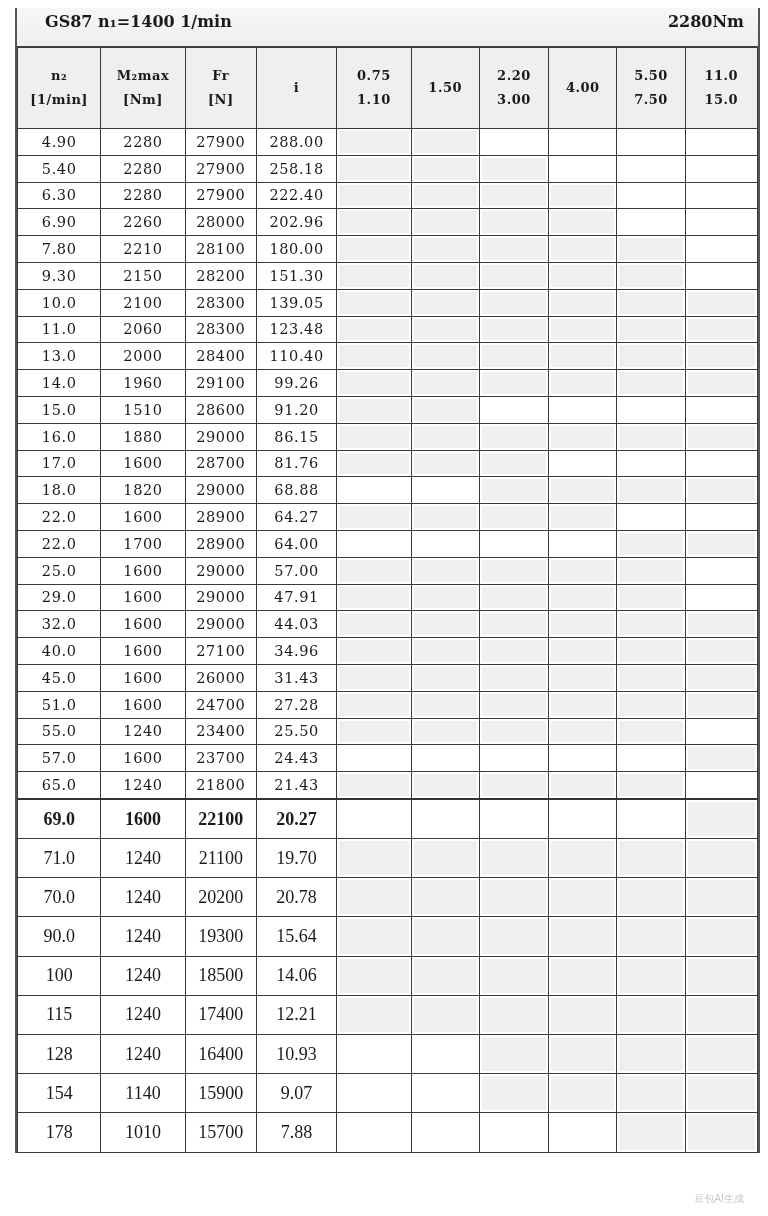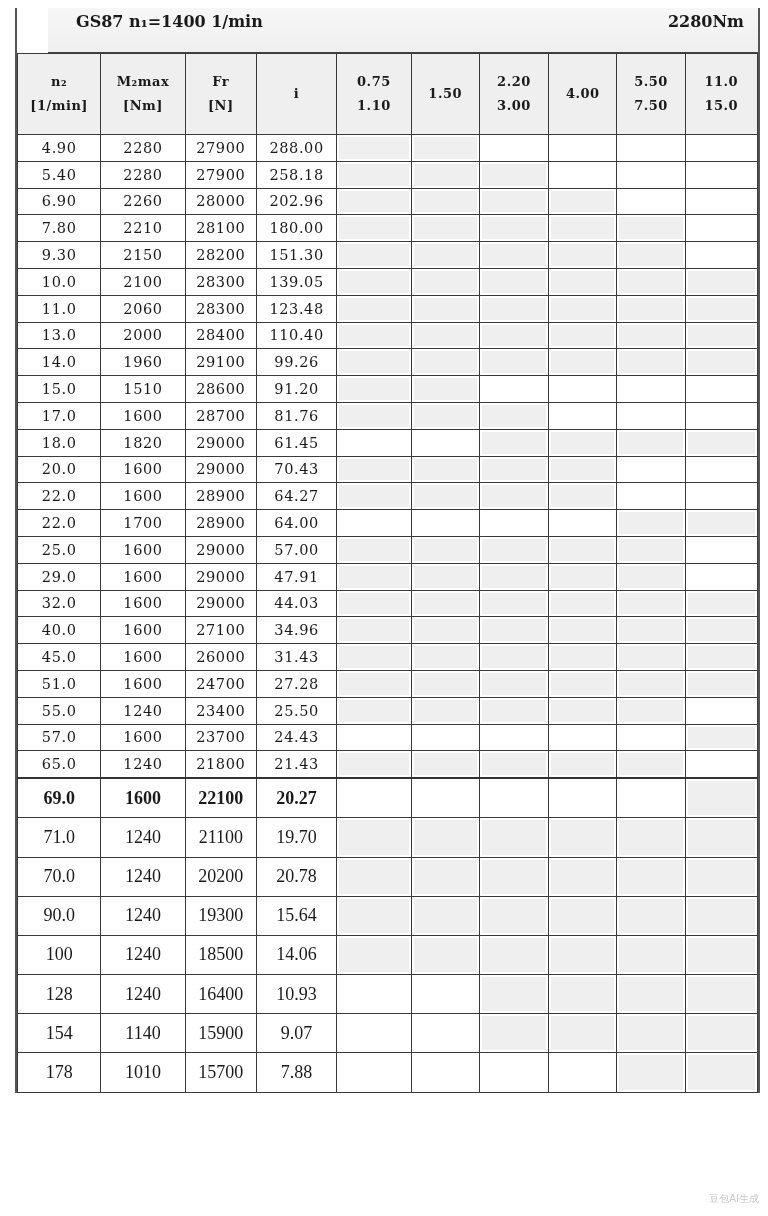--- a/index.html
+++ b/index.html
@@ -1,29 +1,29 @@
 <!DOCTYPE html>
 <html><head>
 <meta charset="utf-8">
 <style>
   html, body { margin: 0; padding: 0; background: #ffffff; }
   body { width: 768px; height: 1216px; position: relative; overflow: hidden; font-family: "DejaVu Serif", "Liberation Serif", serif; color: #1a1a1a; }
   .sheet { position: absolute; left: 15px; top: 8px; width: 741px; border-left: 2px solid #555; border-right: 2px solid #555; }
-  .title-bar { height: 26px; background: linear-gradient(#f7f7f7, #efefef); border-bottom: 1px solid #444; display: flex; justify-content: space-between; align-items: center; padding: 0 14px 18px 28px; font-weight: bold; font-size: 16px; margin-left: 31px; }
+  .title-bar { height: 26px; background: linear-gradient(#f7f7f7, #efefef); border-bottom: 1px solid #444; display: flex; justify-content: space-between; align-items: center; padding: 0 14px 12px 28px; font-weight: bold; font-size: 16px; }
   table { border-collapse: collapse; width: 100%; table-layout: fixed; }
   td, th { border: 1.5px solid #3a3a3a; text-align: center; padding: 0; }
   th { background: #efefef; font-weight: bold; font-size: 13px; height: 80px; line-height: 24px; letter-spacing: 0.5px; }
   td { font-size: 14.5px; letter-spacing: 0.6px; height: 25.8px; background: #fff; }
   tr.big td { height: 38.2px; font-size: 18px; letter-spacing: 0; font-family: "Liberation Serif", serif; }
   tr.sep td { border-top: 2.5px solid #333; font-weight: bold; }
   td.cell { background: #fff; box-shadow: inset 0 0 0 2px #fff; }
   td.cell.on { background: #efefef; }
   col.c0 { width: 83px; } col.c1 { width: 84px; } col.c2 { width: 71px; } col.c3 { width: 80px; }
   col.c4 { width: 74px; } col.c5 { width: 68px; } col.c6 { width: 69px; } col.c7 { width: 68px; } col.c8 { width: 68px; } col.c9 { width: 72px; }
-  .watermark { position: absolute; right: 9px; bottom: 10px; font-family: "DejaVu Sans", sans-serif; font-size: 10px; color: #c8c8c8; }
+  .watermark { position: absolute; right: 24px; bottom: 10px; font-family: "DejaVu Sans", sans-serif; font-size: 10px; color: #c8c8c8; }
 </style>
 </head>
 <body>
 
 <div class="sheet">
   <div class="title-bar">
     <span class="title-left">
       <span>GS87</span>
       <span>n₁=1400 1/min</span>
     </span>
@@ -75,20 +75,32 @@
           <td>27900</td>
           <td>258.18</td>
           <td class="cell on"></td>
           <td class="cell on"></td>
           <td class="cell on"></td>
           <td class="cell"></td>
           <td class="cell"></td>
           <td class="cell"></td>
         </tr>
         <tr>
+          <td>6.30</td>
+          <td>2280</td>
+          <td>27900</td>
+          <td>222.40</td>
+          <td class="cell on"></td>
+          <td class="cell on"></td>
+          <td class="cell on"></td>
+          <td class="cell on"></td>
+          <td class="cell"></td>
+          <td class="cell"></td>
+        </tr>
+        <tr>
           <td>6.90</td>
           <td>2260</td>
           <td>28000</td>
           <td>202.96</td>
           <td class="cell on"></td>
           <td class="cell on"></td>
           <td class="cell on"></td>
           <td class="cell on"></td>
           <td class="cell"></td>
           <td class="cell"></td>
@@ -171,54 +183,54 @@
           <td>28600</td>
           <td>91.20</td>
           <td class="cell on"></td>
           <td class="cell on"></td>
           <td class="cell"></td>
           <td class="cell"></td>
           <td class="cell"></td>
           <td class="cell"></td>
         </tr>
         <tr>
+          <td>16.0</td>
+          <td>1880</td>
+          <td>29000</td>
+          <td>86.15</td>
+          <td class="cell on"></td>
+          <td class="cell on"></td>
+          <td class="cell on"></td>
+          <td class="cell on"></td>
+          <td class="cell on"></td>
+          <td class="cell on"></td>
+        </tr>
+        <tr>
           <td>17.0</td>
           <td>1600</td>
           <td>28700</td>
           <td>81.76</td>
           <td class="cell on"></td>
           <td class="cell on"></td>
           <td class="cell on"></td>
           <td class="cell"></td>
           <td class="cell"></td>
           <td class="cell"></td>
         </tr>
         <tr>
           <td>18.0</td>
           <td>1820</td>
           <td>29000</td>
-          <td>61.45</td>
-          <td class="cell"></td>
-          <td class="cell"></td>
-          <td class="cell on"></td>
-          <td class="cell on"></td>
-          <td class="cell on"></td>
-          <td class="cell on"></td>
-        </tr>
-        <tr>
-          <td>20.0</td>
-          <td>1600</td>
-          <td>29000</td>
-          <td>70.43</td>
-          <td class="cell on"></td>
-          <td class="cell on"></td>
-          <td class="cell on"></td>
-          <td class="cell on"></td>
-          <td class="cell"></td>
-          <td class="cell"></td>
+          <td>68.88</td>
+          <td class="cell"></td>
+          <td class="cell"></td>
+          <td class="cell on"></td>
+          <td class="cell on"></td>
+          <td class="cell on"></td>
+          <td class="cell on"></td>
         </tr>
         <tr>
           <td>22.0</td>
           <td>1600</td>
           <td>28900</td>
           <td>64.27</td>
           <td class="cell on"></td>
           <td class="cell on"></td>
           <td class="cell on"></td>
           <td class="cell on"></td>
@@ -391,20 +403,32 @@
           <td class="cell on"></td>
           <td class="cell on"></td>
           <td class="cell on"></td>
           <td class="cell on"></td>
         </tr>
         <tr class="big">
           <td>100</td>
           <td>1240</td>
           <td>18500</td>
           <td>14.06</td>
+          <td class="cell on"></td>
+          <td class="cell on"></td>
+          <td class="cell on"></td>
+          <td class="cell on"></td>
+          <td class="cell on"></td>
+          <td class="cell on"></td>
+        </tr>
+        <tr class="big">
+          <td>115</td>
+          <td>1240</td>
+          <td>17400</td>
+          <td>12.21</td>
           <td class="cell on"></td>
           <td class="cell on"></td>
           <td class="cell on"></td>
           <td class="cell on"></td>
           <td class="cell on"></td>
           <td class="cell on"></td>
         </tr>
         <tr class="big">
           <td>128</td>
           <td>1240</td>

